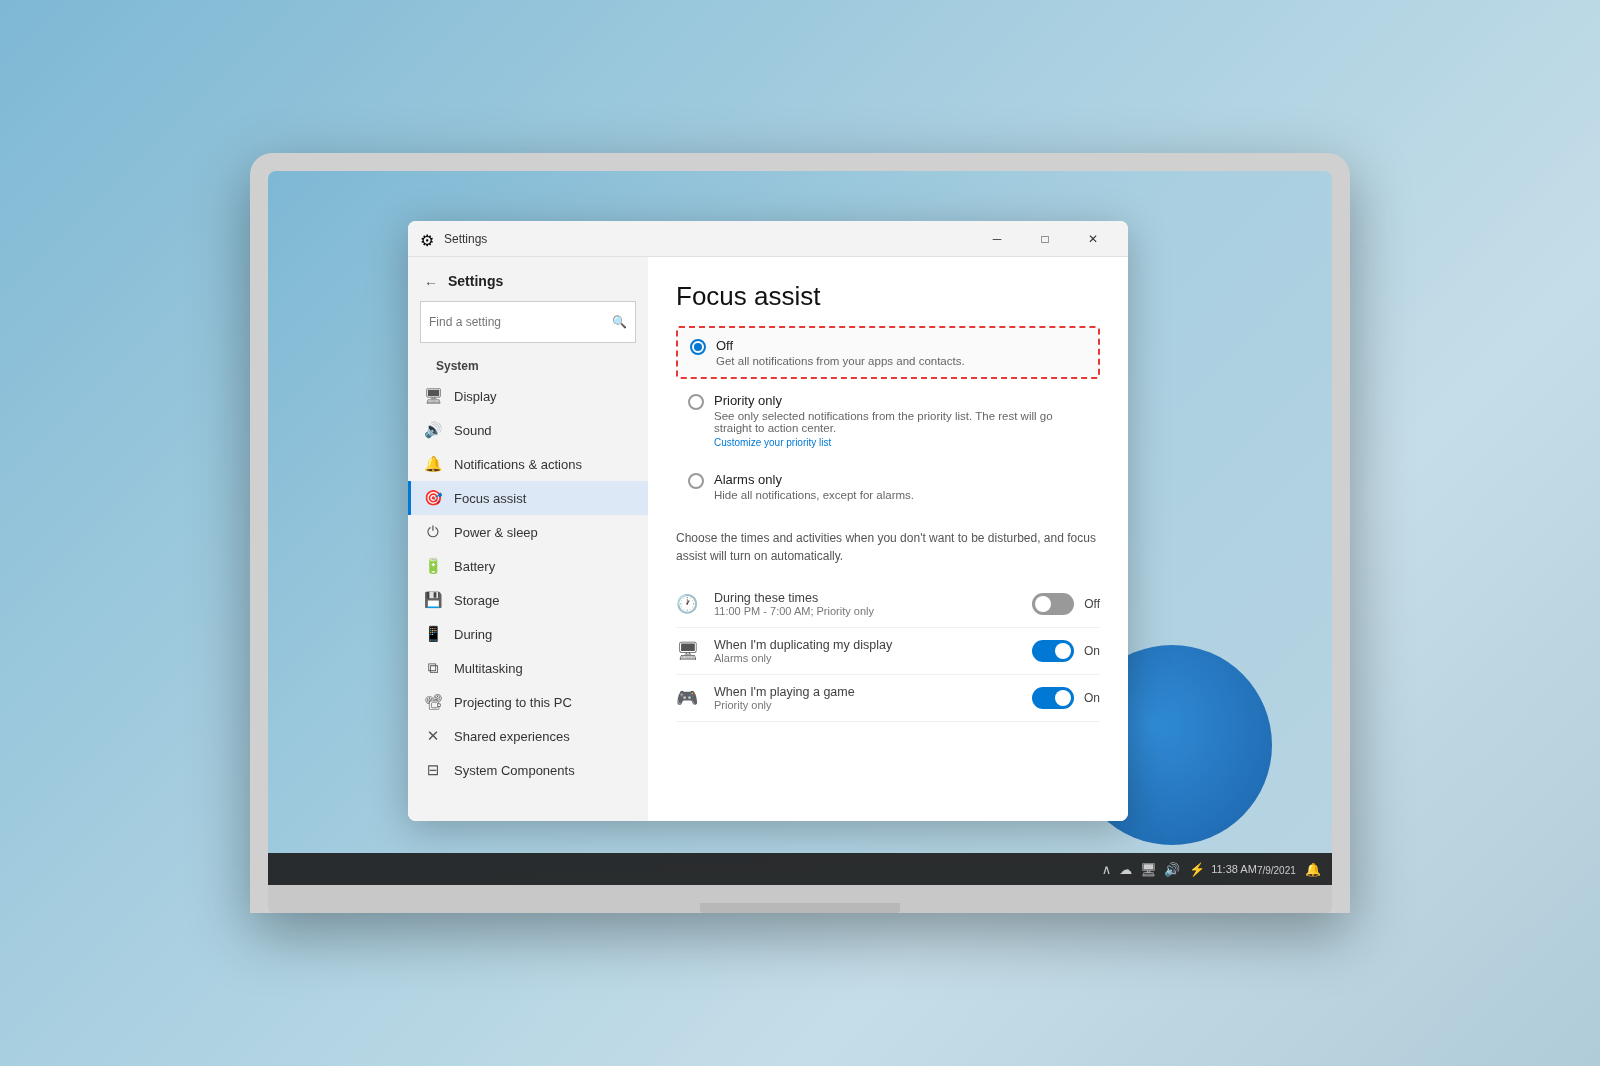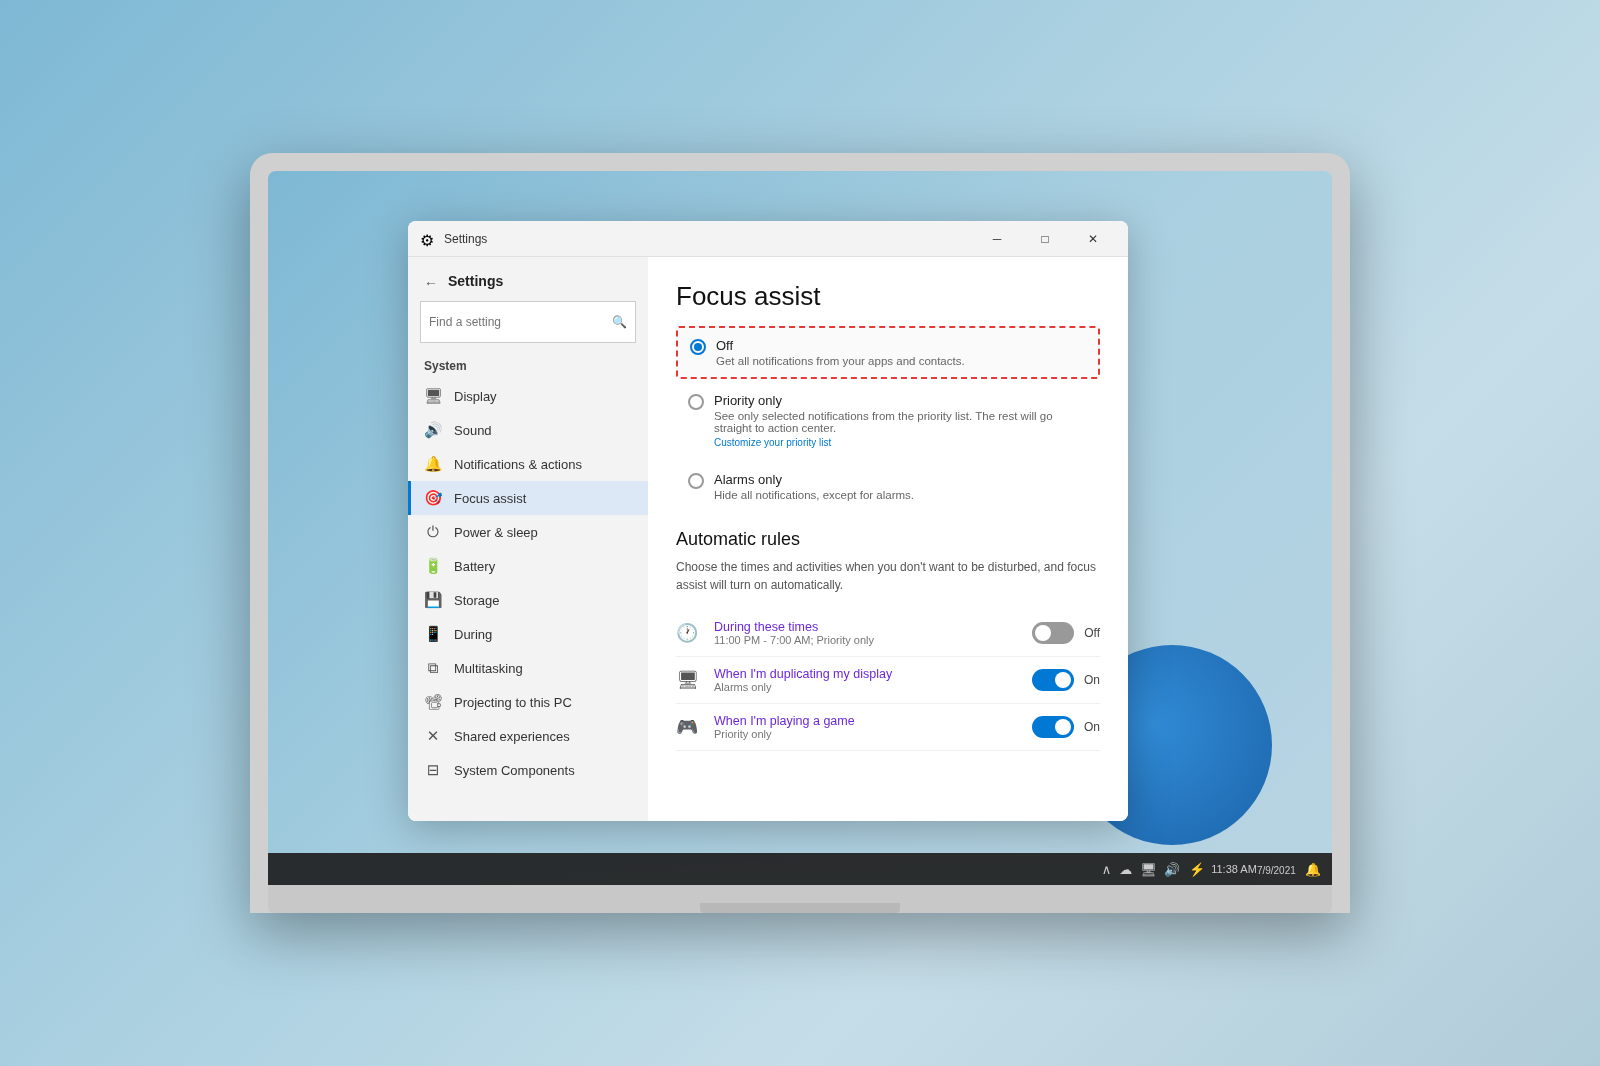--- a/index.html
+++ b/index.html
@@ -154,21 +154,21 @@
     }
     .search-box input {
       border: none;
       outline: none;
       flex: 1;
       font-size: 12px;
       color: #333;
     }
     .search-icon { font-size: 12px; color: #666; }
     .system-header {
-      padding: 4px 16px 6px;
+      padding: 4px 28px 6px;
       font-size: 12px;
       font-weight: 600;
       color: #444;
     }
     .nav-item {
       display: flex;
       align-items: center;
       padding: 8px 16px;
       cursor: pointer;
       gap: 12px;
@@ -255,21 +255,21 @@
     }
     .rule-item {
       display: flex;
       align-items: center;
       padding: 10px 0;
       border-bottom: 1px solid #f0f0f0;
       gap: 14px;
     }
     .rule-icon { font-size: 18px; color: #555; width: 24px; text-align: center; flex-shrink: 0; }
     .rule-text { flex: 1; }
-    .rule-title { font-size: 12.5px; color: #6d28d9; font-weight: 400; }
+    .rule-title { font-size: 12.5px; color: #404040; font-weight: 400; }
     .rule-subtitle { font-size: 11px; color: #777; }
     
     .toggle {
       width: 42px;
       height: 22px;
       border-radius: 11px;
       position: relative;
       cursor: pointer;
       flex-shrink: 0;
     }
@@ -423,21 +423,20 @@
 
             <div class="radio-option">
               <div class="radio-circle"></div>
               <div>
                 <div class="radio-label">Alarms only</div>
                 <div class="radio-desc">Hide all notifications, except for alarms.</div>
               </div>
             </div>
           </div>
 
-          <h2 class="section-title">Automatic rules</h2>
           <p class="section-desc">Choose the times and activities when you don't want to be disturbed, and focus assist will turn on automatically.</p>
 
           <div class="rule-item">
             <span class="rule-icon">🕐</span>
             <div class="rule-text">
               <div class="rule-title">During these times</div>
               <div class="rule-subtitle">11:00 PM - 7:00 AM; Priority only</div>
             </div>
             <div class="toggle-wrapper">
               <div class="toggle off"></div>

